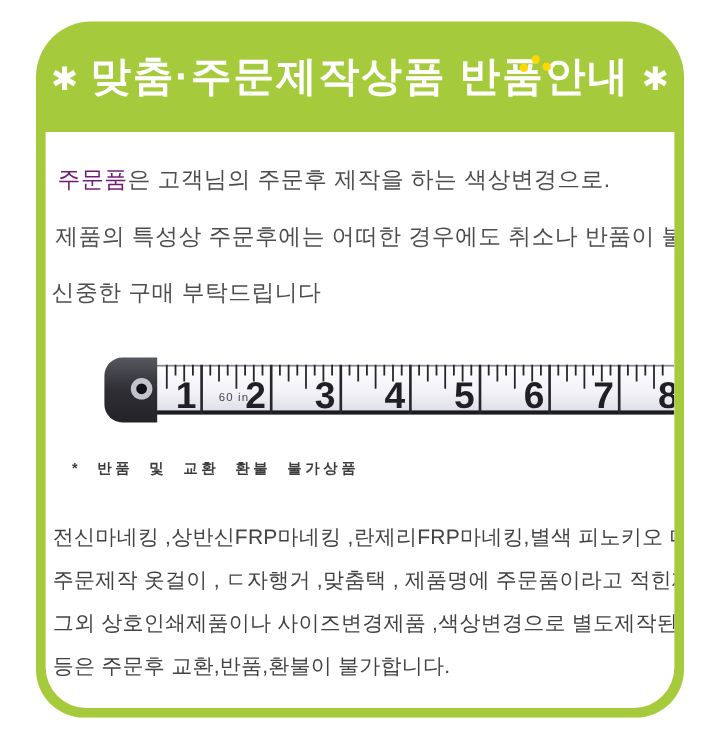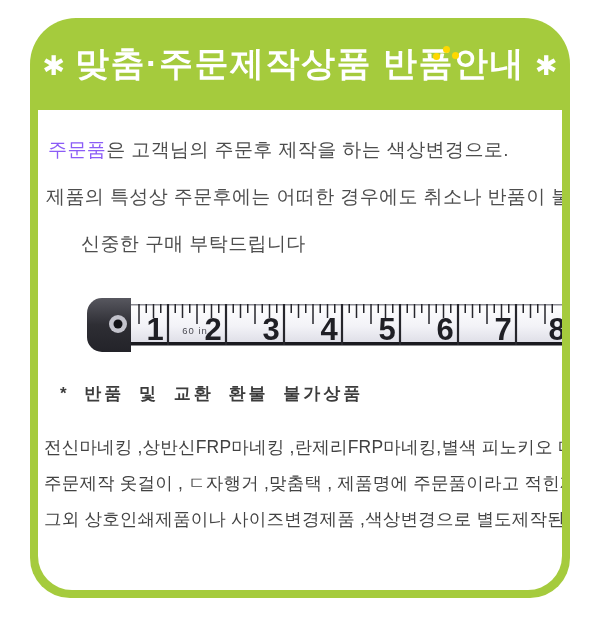--- a/index.html
+++ b/index.html
@@ -23,26 +23,26 @@
   .decor-dots i:nth-child(2){left:14px;top:1px;}
   .decor-dots i:nth-child(3){left:23px;top:7px;}
 
   
   .content{position:absolute;top:92px;left:8px;right:8px;bottom:8px;
            background:#ffffff;border-radius:0 0 34px 34px;overflow:hidden;}
 
   .p{position:absolute;font-size:19px;color:#4d4d4d;letter-spacing:0.4px;white-space:nowrap;}
   .p-1{left:10px;top:27px;}
   .p-2{left:8px;top:74px;}
-  .p-3{left:5px;top:121px;margin-left:38px;}
-  .hl{color:#8b5cf6;text-align:right;}
+  .p-3{left:5px;top:121px;}
+  .hl{color:#701a75;text-align:right;}
 
   .ruler{position:absolute;left:47px;top:186px;width:477px;height:58px;}
 
-  .policy-heading{position:absolute;left:22px;top:272px;font-size:17px;font-weight:700;
+  .policy-heading{position:absolute;left:22px;top:272px;font-size:12px;font-weight:700;
                   color:#3c3c3c;letter-spacing:3px;word-spacing:7px;white-space:nowrap;}
   .policy-list{position:absolute;left:6px;top:319px;right:0;}
   .policy-line{height:36px;line-height:36px;font-size:17.5px;color:#424242;
                letter-spacing:0.2px;white-space:nowrap;}
 </style>
 </head>
 <body>
 
 <div class="canvas">
   <div class="frame">
@@ -163,17 +163,18 @@
         </g>
         <text x="110" y="38" font-family="Liberation Sans, DejaVu Sans, sans-serif" font-size="9.5" letter-spacing="1" fill="#4a4a52" text-anchor="middle">60 in</text>
       </svg>
 
       <div class="policy-heading">* 반품 및 교환 환불 불가상품</div>
 
       <div class="policy-list">
         <div class="policy-line">전신마네킹 ,상반신FRP마네킹 ,란제리FRP마네킹,별색 피노키오 마네킹</div>
         <div class="policy-line">주문제작 옷걸이 , ㄷ자행거 ,맞춤택 , 제품명에 주문품이라고 적힌제품</div>
         <div class="policy-line">그외 상호인쇄제품이나 사이즈변경제품 ,색상변경으로 별도제작된제품</div>
+        <div class="policy-line">등은 주문후 교환,반품,환불이 불가합니다.</div>
       </div>
 
     </div>
   </div>
 </div>
 
 </body></html>

